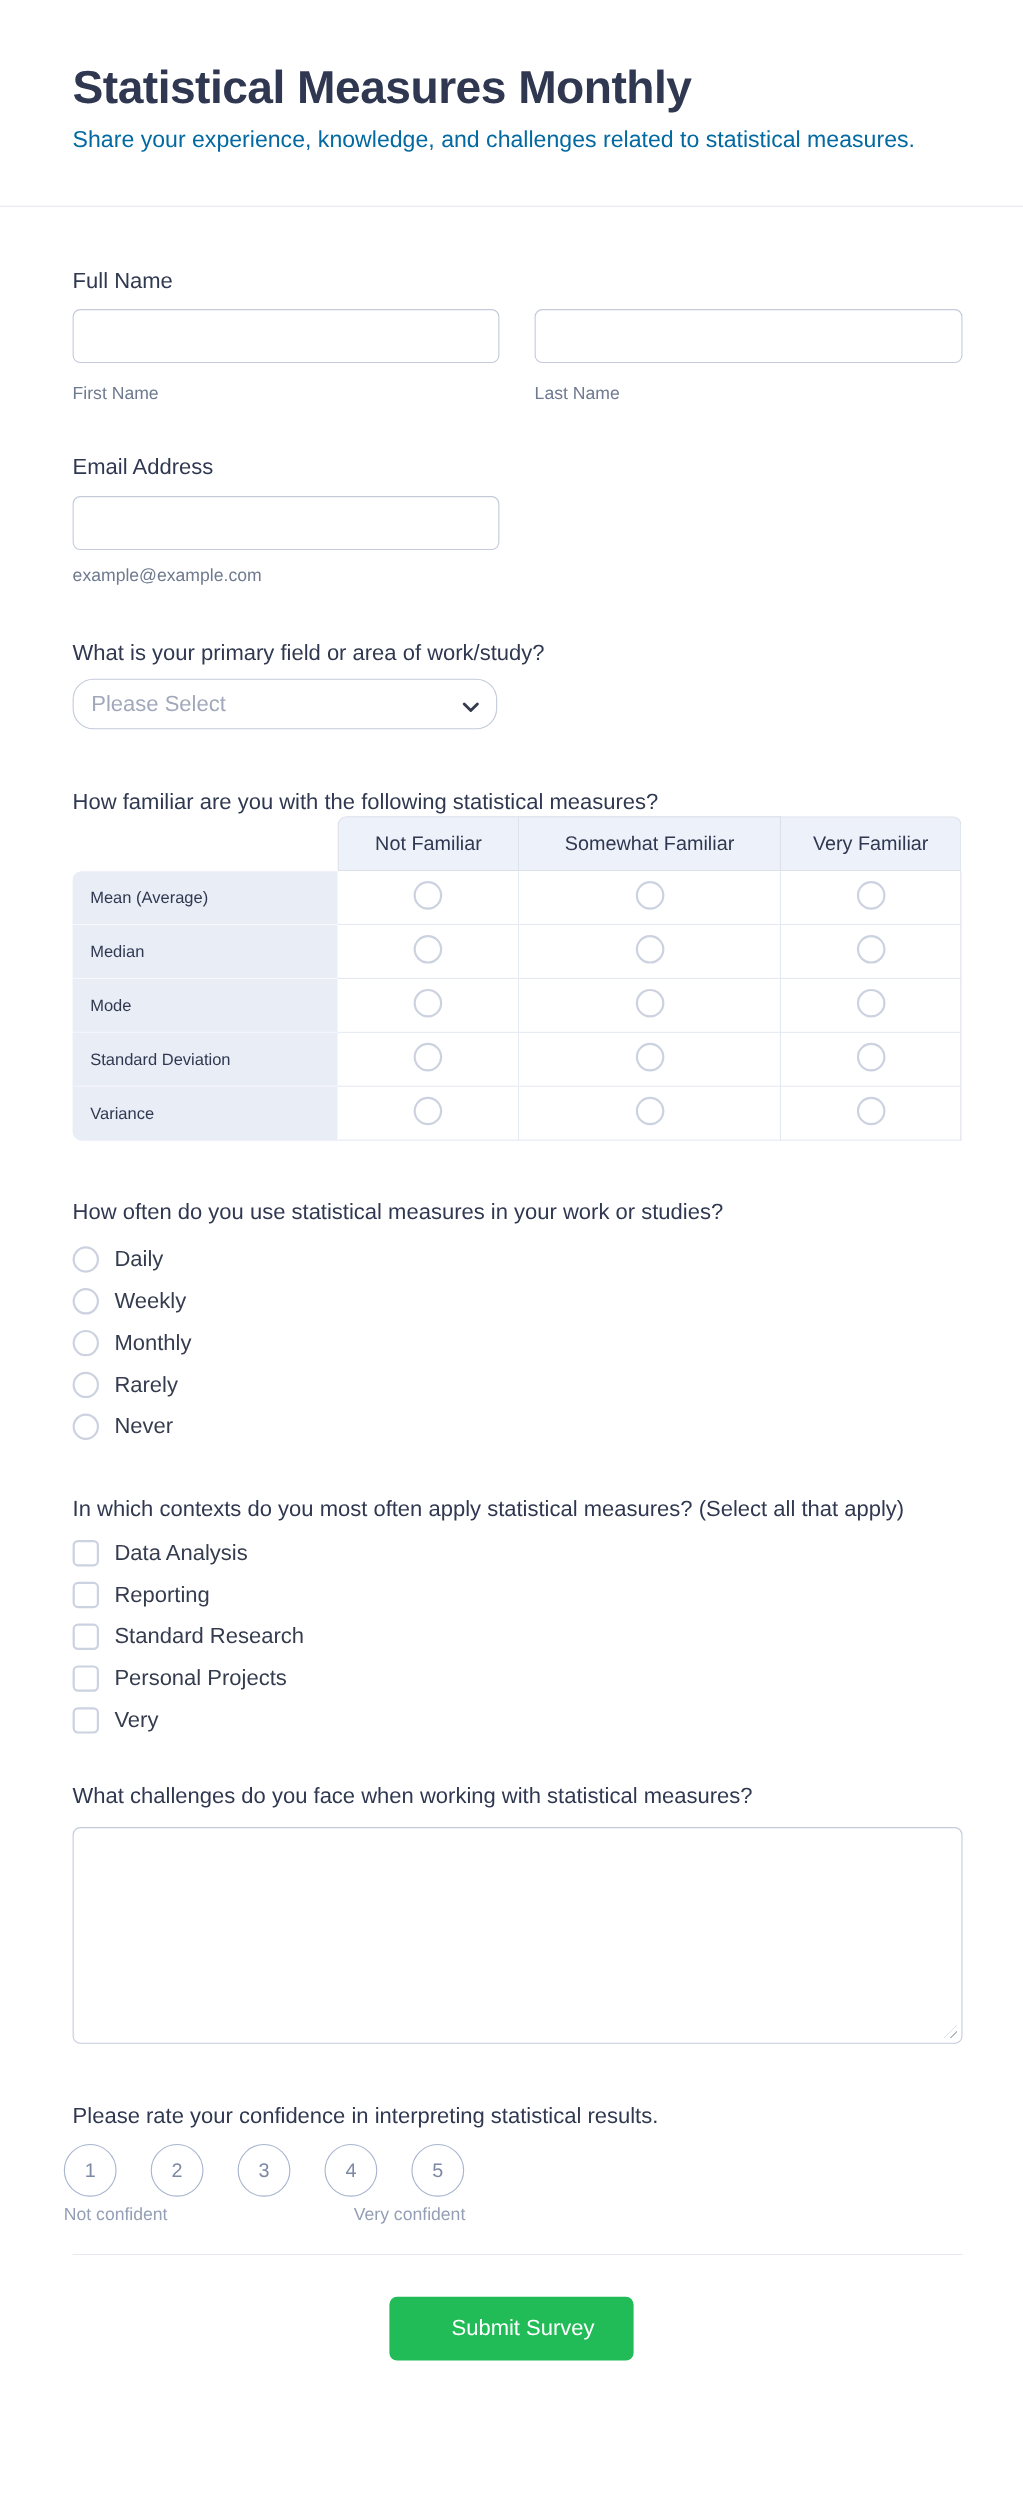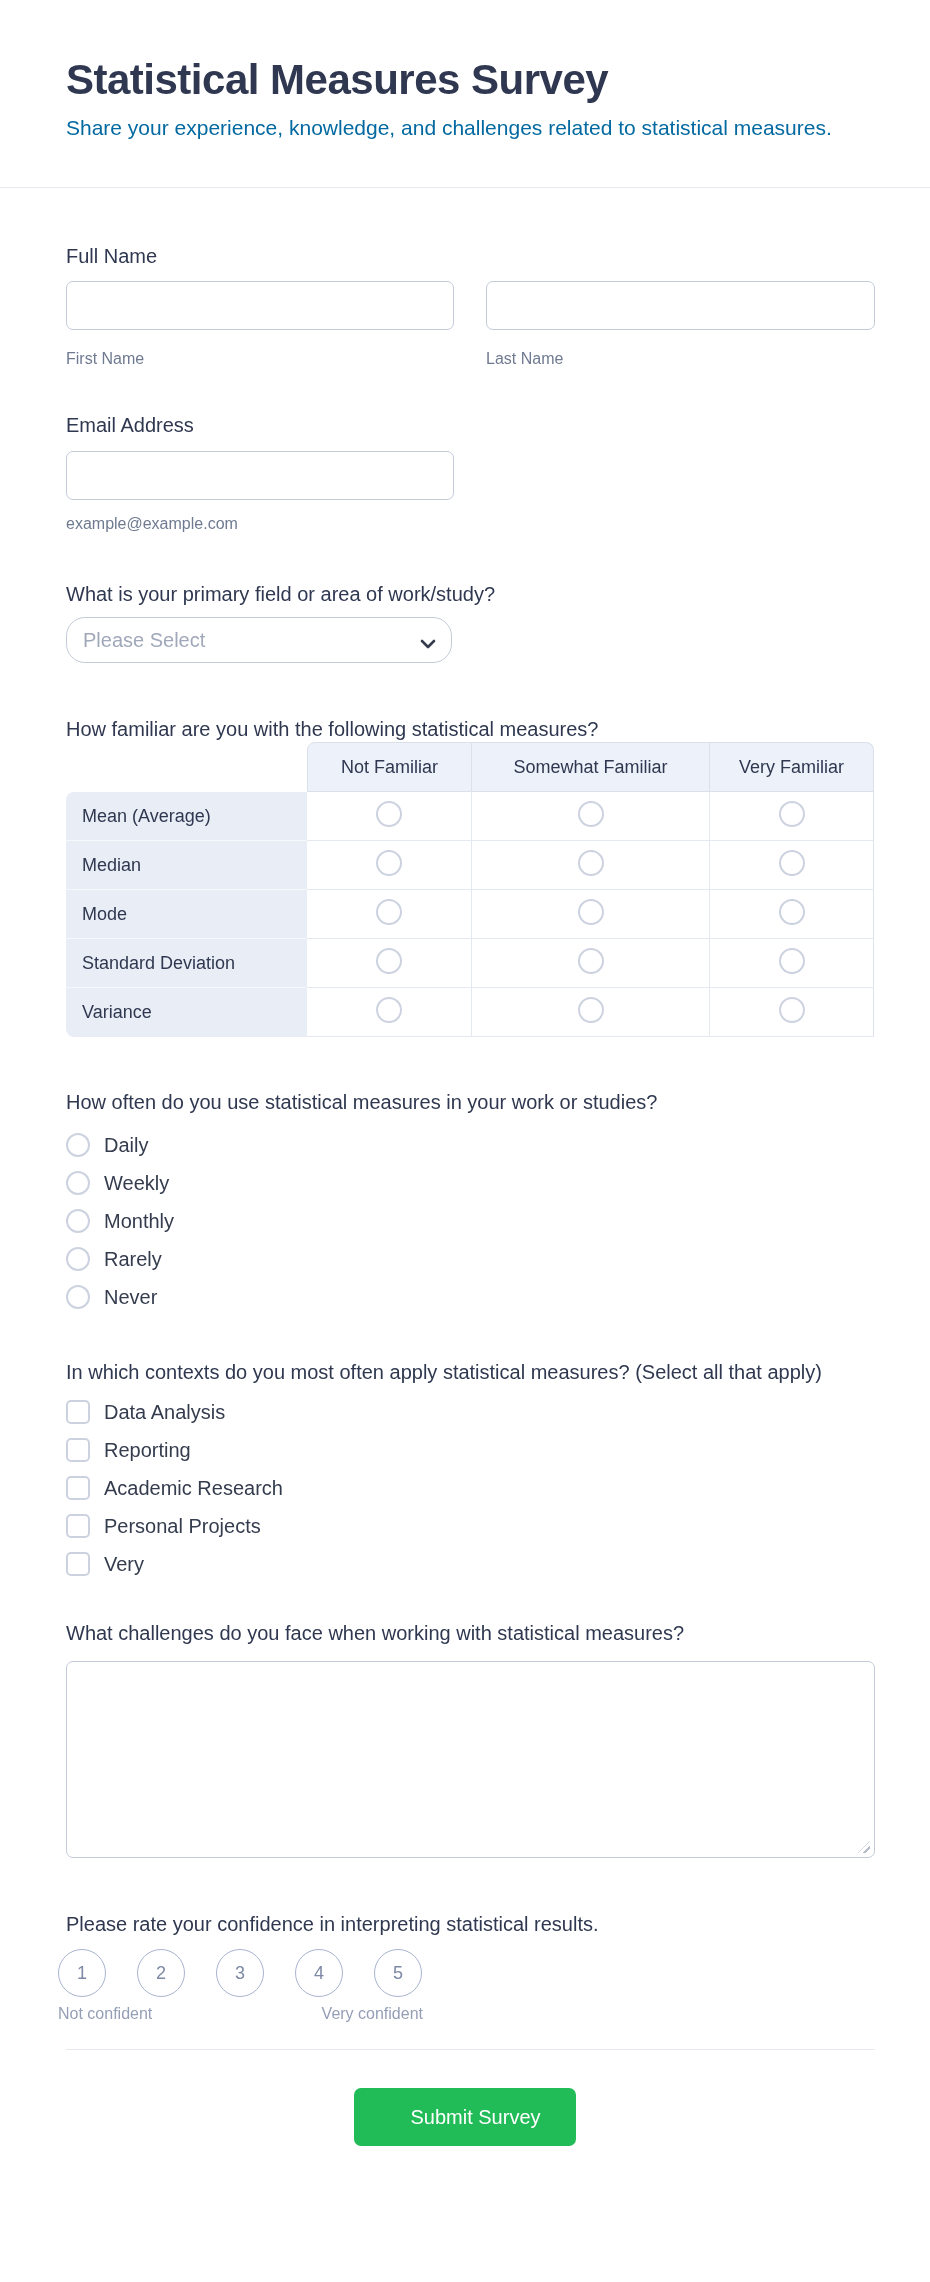--- a/index.html
+++ b/index.html
@@ -50,21 +50,21 @@
   .matrix col.c2{width:238px;} .matrix col.c3{width:164px;}
   .matrix thead th{
     background:#edf1f9;border:1px solid #dbe0ea;border-left:none;
     height:50px;font-size:18px;font-weight:400;color:#2f3850;text-align:center;
   }
   .matrix thead th.corner{background:transparent;border:none;}
   .matrix thead th.first{border-left:1px solid #dbe0ea;border-top-left-radius:8px;}
   .matrix thead th.lastc{border-top-right-radius:8px;}
   .matrix tbody th{
     background:#e9edf6;border-bottom:1px solid #f7f8fc;
-    font-size:18px;font-weight:400;color:#2f3850;text-align:left;
+    font-size:15px;font-weight:400;color:#2f3850;text-align:left;
     padding-left:16px;height:49px;
   }
   .matrix tbody tr:first-child th{border-top-left-radius:8px;}
   .matrix tbody tr:last-child th{border-bottom-left-radius:8px;border-bottom:none;}
   .matrix tbody td{
     background:#fff;border-right:1px solid #e4e8f1;border-bottom:1px solid #e4e8f1;
     text-align:center;vertical-align:middle;height:49px;
   }
   .matrix tbody td:last-child{border-right:1px solid #dde2ec;}
   .cell-radio{
@@ -111,21 +111,21 @@
     width:222px;height:58px;border:none;border-radius:7px;cursor:pointer;
     background:#21bb57;color:#ffffff;font-size:20px;font-weight:500;font-family:inherit;padding-left:27px;
   }
 </style>
 </head>
 <body>
 
 <div class="page">
 
   <div class="header">
-    <h1 class="form-title">Statistical Measures Survey</h1>
+    <h1 class="form-title">Statistical Measures Monthly</h1>
     <div class="form-subtitle">Share your experience, knowledge, and challenges related to statistical measures.</div>
   </div>
 
   <hr class="divider">
 
   <div class="form-body">
 
     <div class="sec-fullname">
       <div class="q-label">Full Name</div>
       <div class="name-row">
@@ -244,21 +244,21 @@
         <div class="opt-row">
           <span class="checkbox-square"></span>
           <span class="opt-label">Data Analysis</span>
         </div>
         <div class="opt-row">
           <span class="checkbox-square"></span>
           <span class="opt-label">Reporting</span>
         </div>
         <div class="opt-row">
           <span class="checkbox-square"></span>
-          <span class="opt-label">Academic Research</span>
+          <span class="opt-label">Standard Research</span>
         </div>
         <div class="opt-row">
           <span class="checkbox-square"></span>
           <span class="opt-label">Personal Projects</span>
         </div>
         <div class="opt-row">
           <span class="checkbox-square"></span>
           <span class="opt-label">Very</span>
         </div>
       </div>

